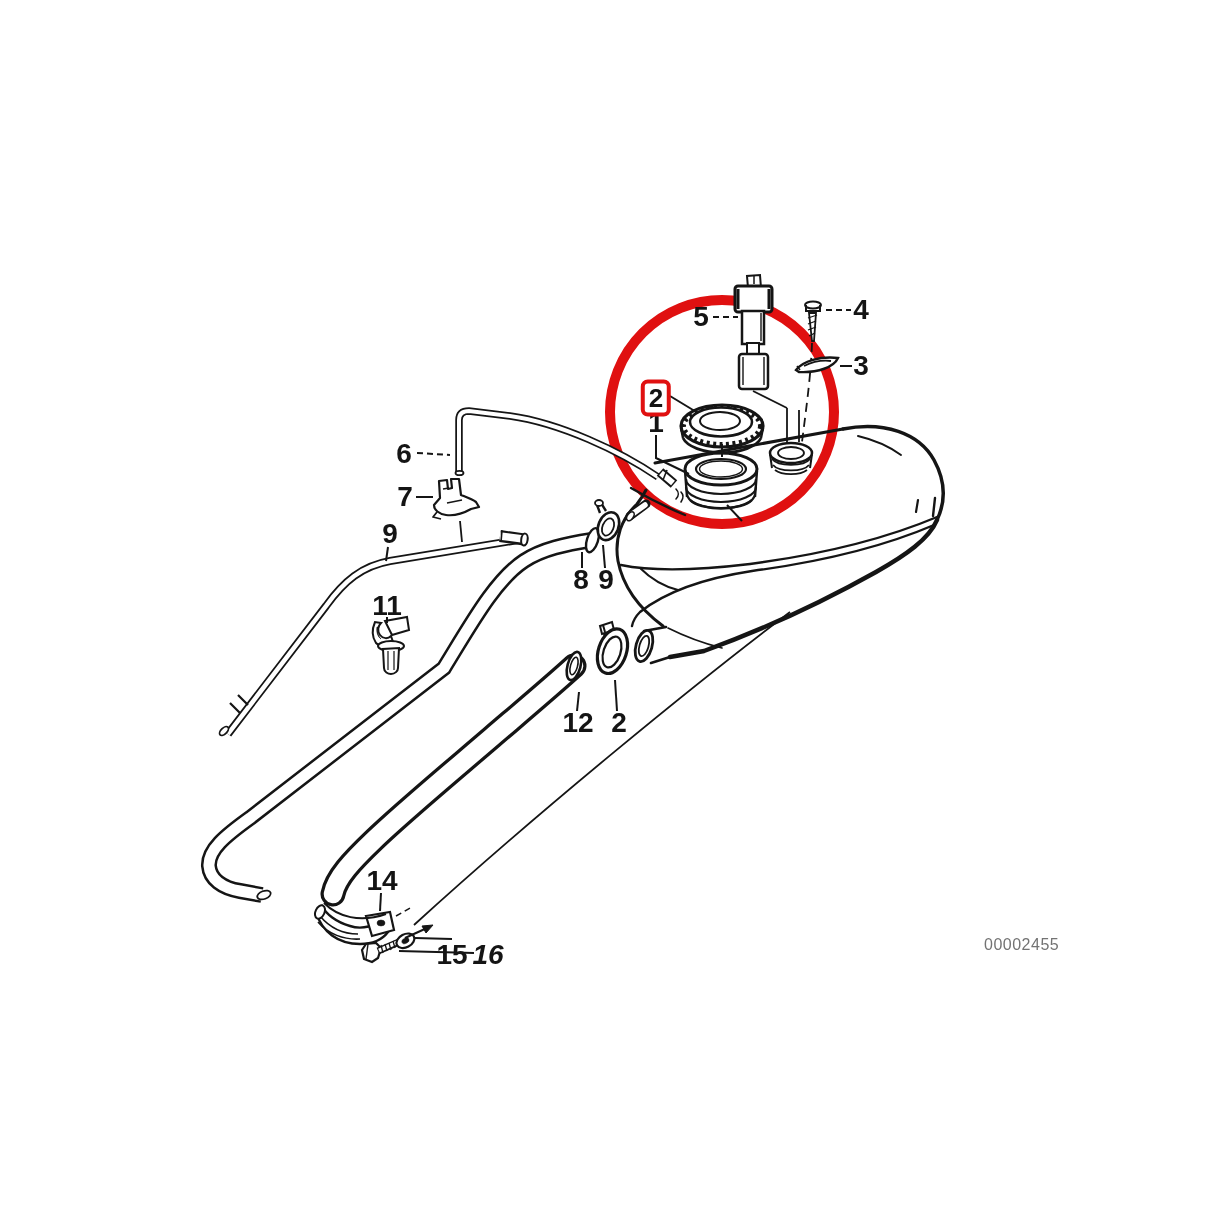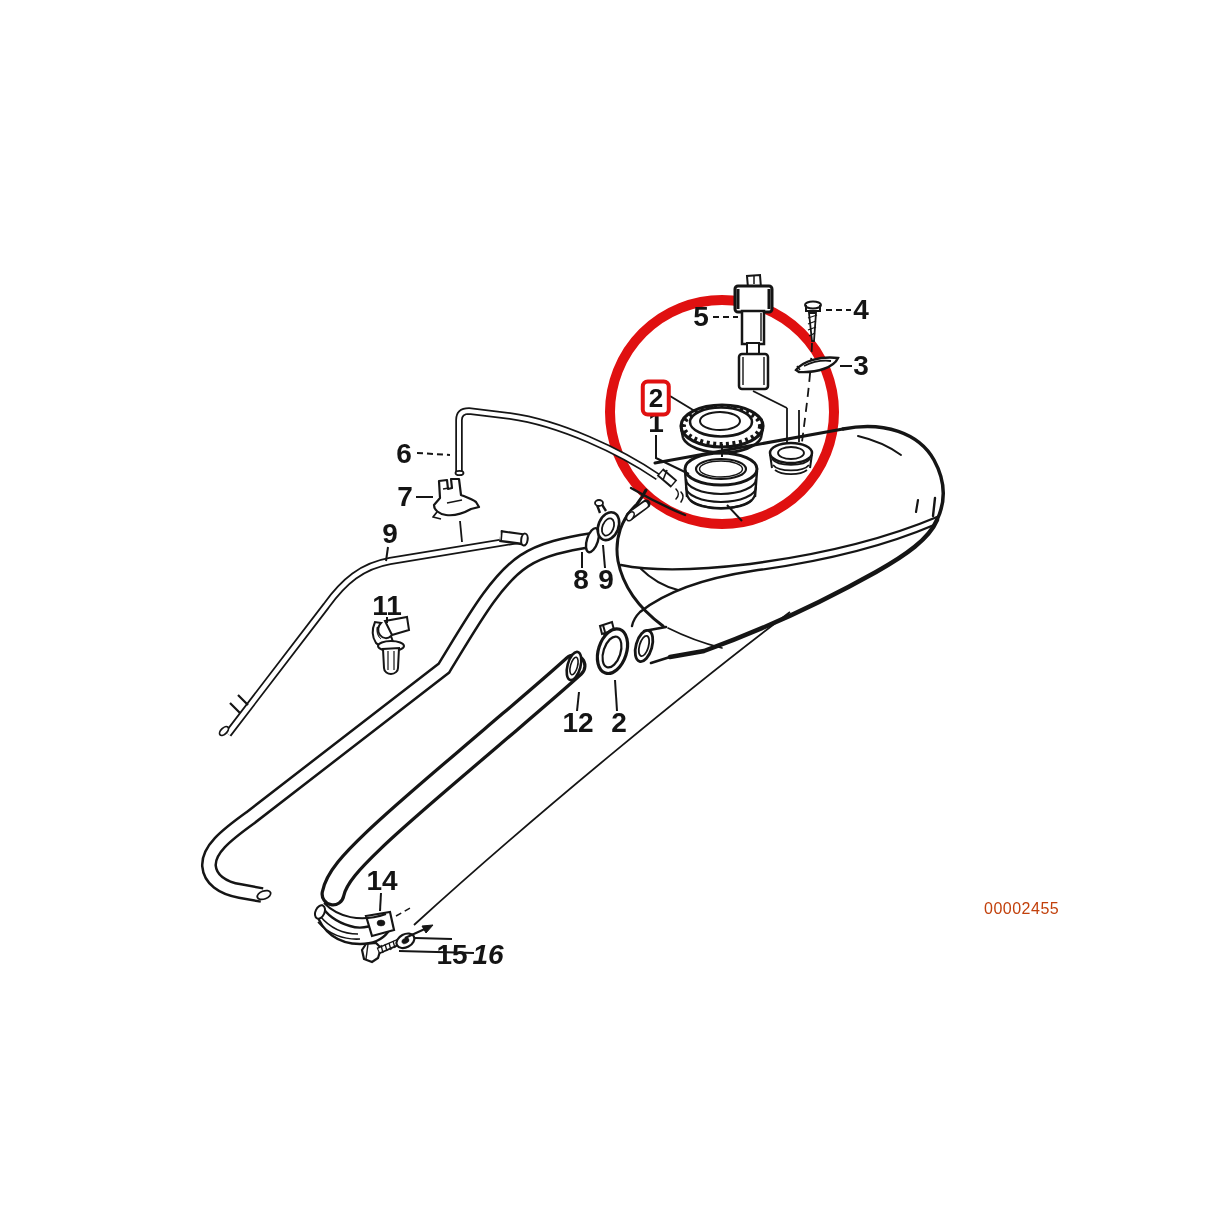--- a/index.html
+++ b/index.html
@@ -5,22 +5,22 @@
   html,body{margin:0;padding:0;background:#fff;}
   .stage{position:relative;width:1214px;height:1214px;background:#fff;
          font-family:"Liberation Sans",sans-serif;overflow:hidden;}
   .stage svg{position:absolute;left:0;top:0;}
   #callout-layer{position:absolute;left:0;top:0;width:100%;height:100%;}
   .callout{position:absolute;transform:translate(-50%,-50%);
            font:700 28px "Liberation Sans",sans-serif;color:#141414;
            line-height:1;white-space:nowrap;cursor:pointer;}
   .callout.boxed{border:4px solid #e01010;border-radius:7px;background:#fff;
                  padding:1px 4px 2px 4px;font-size:26px;}
-  .docnum{position:absolute;left:984px;top:900px;
-          font:400 16px "Liberation Sans",sans-serif;color:#c2410c;
+  .docnum{position:absolute;left:984px;top:936px;
+          font:400 16px "Liberation Sans",sans-serif;color:#737373;
           letter-spacing:.5px;}
 </style>
 </head>
 <body>
 
 <div class="stage">
 
 <svg width="1214" height="1214" viewBox="0 0 1214 1214">
 
   <g>

